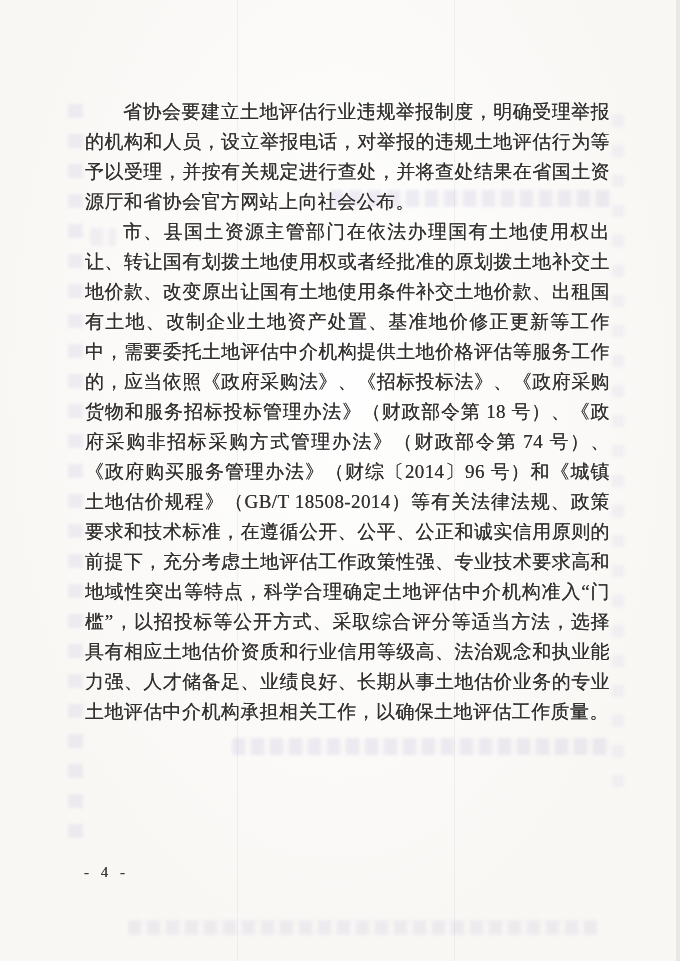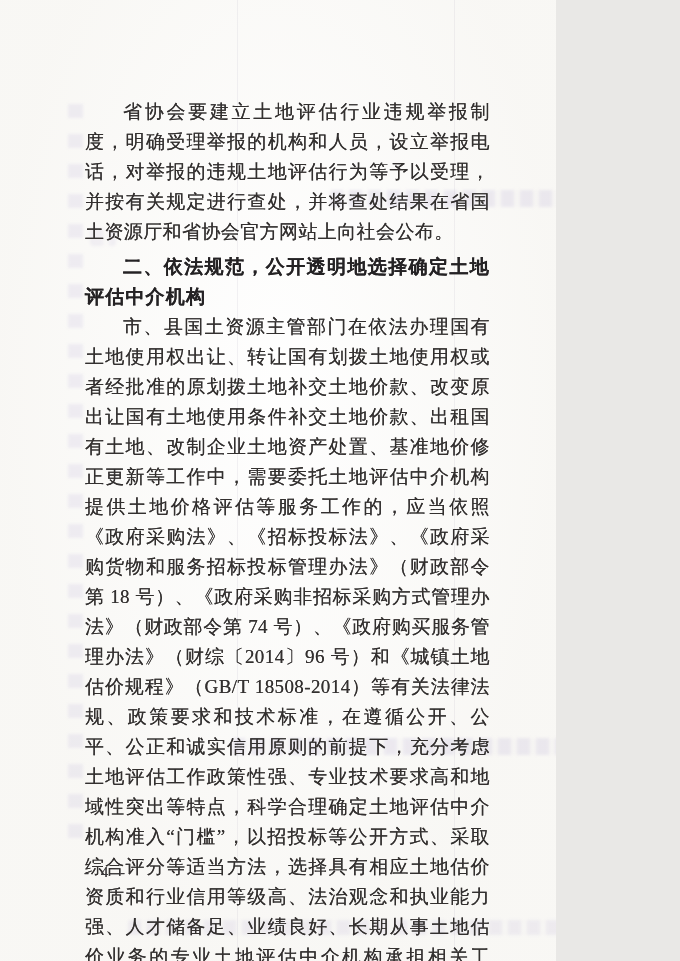--- a/index.html
+++ b/index.html
@@ -7,21 +7,21 @@
     padding: 0;
   }
   body {
     width: 680px;
     height: 961px;
     background: #e9e8e6;
     font-family: "Liberation Serif", serif;
   }
   .sheet {
     position: relative;
-    width: 556px;
+    width: 676px;
     height: 961px;
     background:
       radial-gradient(ellipse at 50% 40%, rgba(255,255,255,0.9), rgba(248,247,244,0.9) 70%),
       #fbfaf8;
     overflow: hidden;
     box-sizing: border-box;
   }
   .page-body {
     position: absolute;
     left: 85px;
@@ -121,19 +121,18 @@
   <div class="ghost ghost-right-strip"></div>
   <div class="ghost ghost-row ghost-after-para1"></div>
   <div class="ghost ghost-row ghost-after-heading"></div>
   <div class="ghost ghost-row ghost-after-quality"></div>
   <div class="ghost ghost-row ghost-bottom-band"></div>
   <div class="scan-line a"></div>
   <div class="scan-line b"></div>
 
   <div class="page-body">
     <p class="para">省协会要建立土地评估行业违规举报制度，明确受理举报的机构和人员，设立举报电话，对举报的违规土地评估行为等予以受理，并按有关规定进行查处，并将查处结果在省国土资源厅和省协会官方网站上向社会公布。</p>
-    <h2 class="heading">二、依法规范，公开透明地选择确定土地评估中介机构</h2>
     <p class="para">市、县国土资源主管部门在依法办理国有土地使用权出让、转让国有划拨土地使用权或者经批准的原划拨土地补交土地价款、改变原出让国有土地使用条件补交土地价款、出租国有土地、改制企业土地资产处置、基准地价修正更新等工作中，需要委托土地评估中介机构提供土地价格评估等服务工作的，应当依照《政府采购法》、《招标投标法》、《政府采购货物和服务招标投标管理办法》（财政部令第 18 号）、《政府采购非招标采购方式管理办法》（财政部令第 74 号）、《政府购买服务管理办法》（财综〔2014〕96 号）和《城镇土地估价规程》（GB/T 18508-2014）等有关法律法规、政策要求和技术标准，在遵循公开、公平、公正和诚实信用原则的前提下，充分考虑土地评估工作政策性强、专业技术要求高和地域性突出等特点，科学合理确定土地评估中介机构准入“门槛”，以招投标等公开方式、采取综合评分等适当方法，选择具有相应土地估价资质和行业信用等级高、法治观念和执业能力强、人才储备足、业绩良好、长期从事土地估价业务的专业土地评估中介机构承担相关工作，以确保土地评估工作质量。</p>
   </div>
 
   <div class="page-number">- 4 -</div>
 
 </div>
 
 </body></html>

